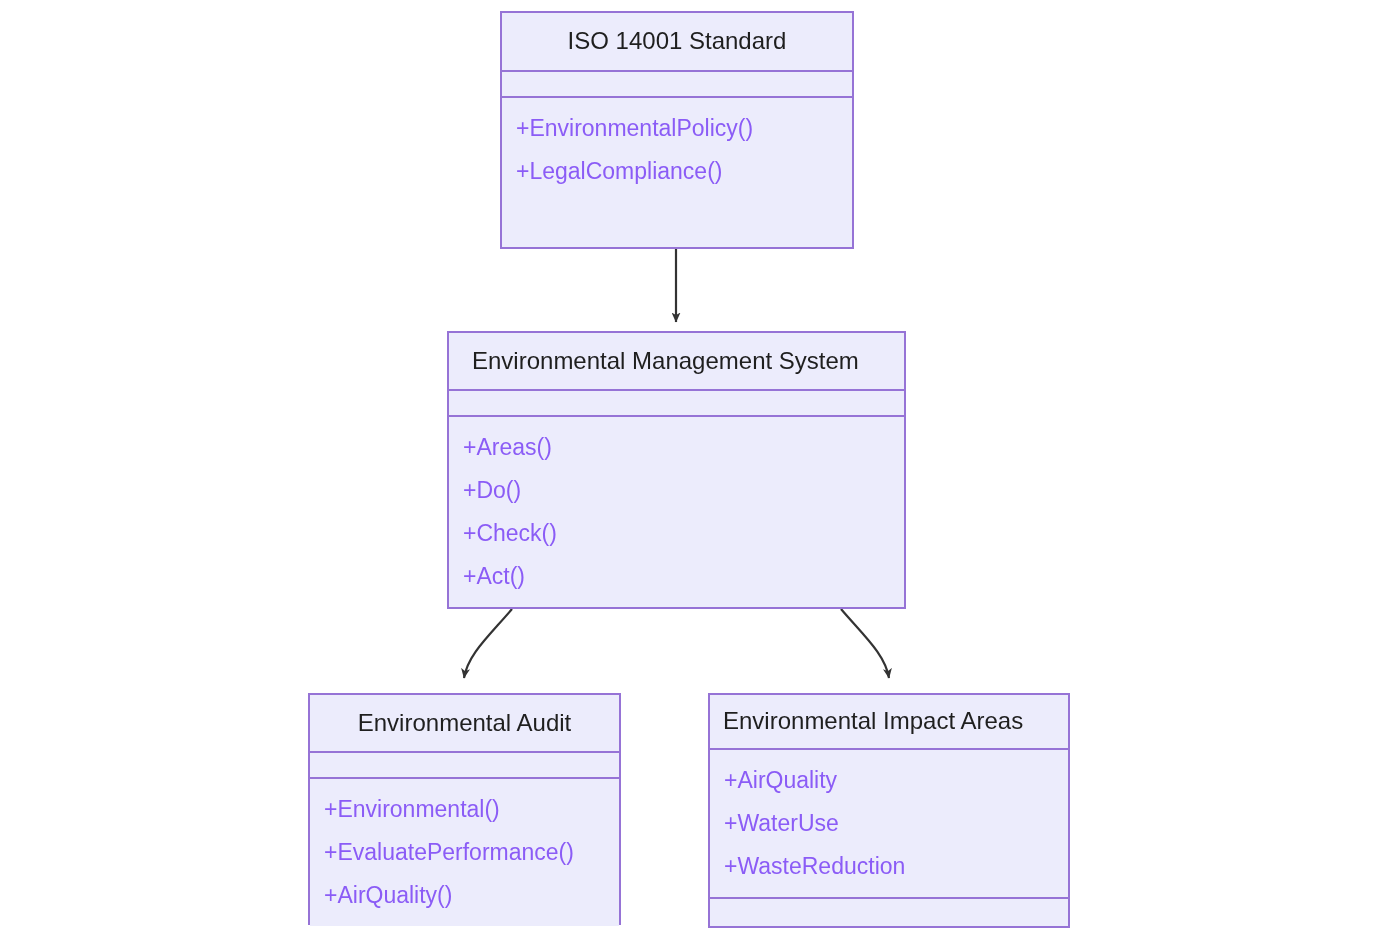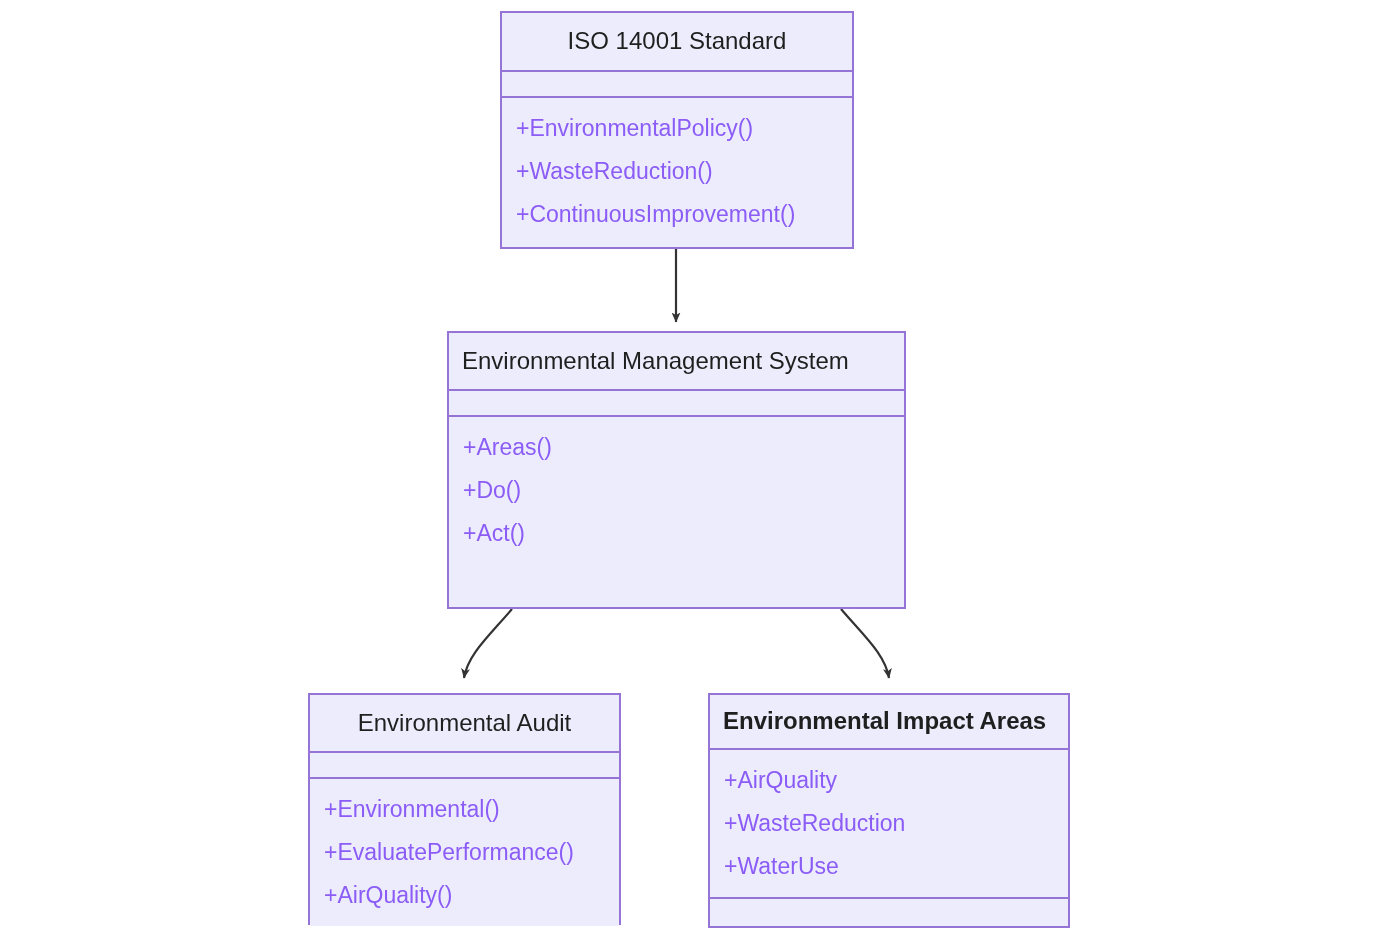--- a/index.html
+++ b/index.html
@@ -80,48 +80,48 @@
     <path d="M512,609 C489,636 468,654 464,678" fill="none" stroke="#333333" stroke-width="2.2" marker-end="url(#arrowhead)"></path>
 
     <path d="M841,609 C864,636 885,654 889,678" fill="none" stroke="#333333" stroke-width="2.2" marker-end="url(#arrowhead)"></path>
   </svg>
 
   <div class="uml-class" style="left:500px; top:11px; width:354px; height:238px;">
     <div class="compartment class-title" style="height:57px;">ISO 14001 Standard</div>
     <div class="compartment empty-compartment"></div>
     <div class="compartment members">
       <div class="member-row">+EnvironmentalPolicy()</div>
-      <div class="member-row">+WasteReduction()</div>
-      <div class="member-row">+ContinuousImprovement()</div>
+      <div class="member-row">+LegalCompliance()</div>
     </div>
   </div>
 
   <div class="uml-class" style="left:447px; top:331px; width:459px; height:278px;">
-    <div class="compartment class-title" style="height:56px; justify-content:flex-start; padding-left:13px;">Environmental Management System</div>
+    <div class="compartment class-title" style="height:56px; justify-content:flex-start; padding-left:23px;">Environmental Management System</div>
     <div class="compartment empty-compartment"></div>
     <div class="compartment members">
       <div class="member-row">+Areas()</div>
       <div class="member-row">+Do()</div>
+      <div class="member-row">+Check()</div>
       <div class="member-row">+Act()</div>
     </div>
   </div>
 
   <div class="uml-class" style="left:308px; top:693px; width:313px; height:232px;">
     <div class="compartment class-title" style="height:56px;">Environmental Audit</div>
     <div class="compartment empty-compartment"></div>
     <div class="compartment members">
       <div class="member-row">+Environmental()</div>
       <div class="member-row">+EvaluatePerformance()</div>
       <div class="member-row">+AirQuality()</div>
     </div>
   </div>
 
   <div class="uml-class" style="left:708px; top:693px; width:362px; height:235px;">
-    <div class="compartment class-title" style="height:53px; justify-content:flex-start; padding-left:13px;font-weight:bold;">Environmental Impact Areas</div>
+    <div class="compartment class-title" style="height:53px; justify-content:flex-start; padding-left:13px;">Environmental Impact Areas</div>
     <div class="compartment members">
       <div class="member-row">+AirQuality</div>
+      <div class="member-row">+WaterUse</div>
       <div class="member-row">+WasteReduction</div>
-      <div class="member-row">+WaterUse</div>
     </div>
     <div class="compartment empty-compartment"></div>
   </div>
 
 </div>
 
 </body></html>

